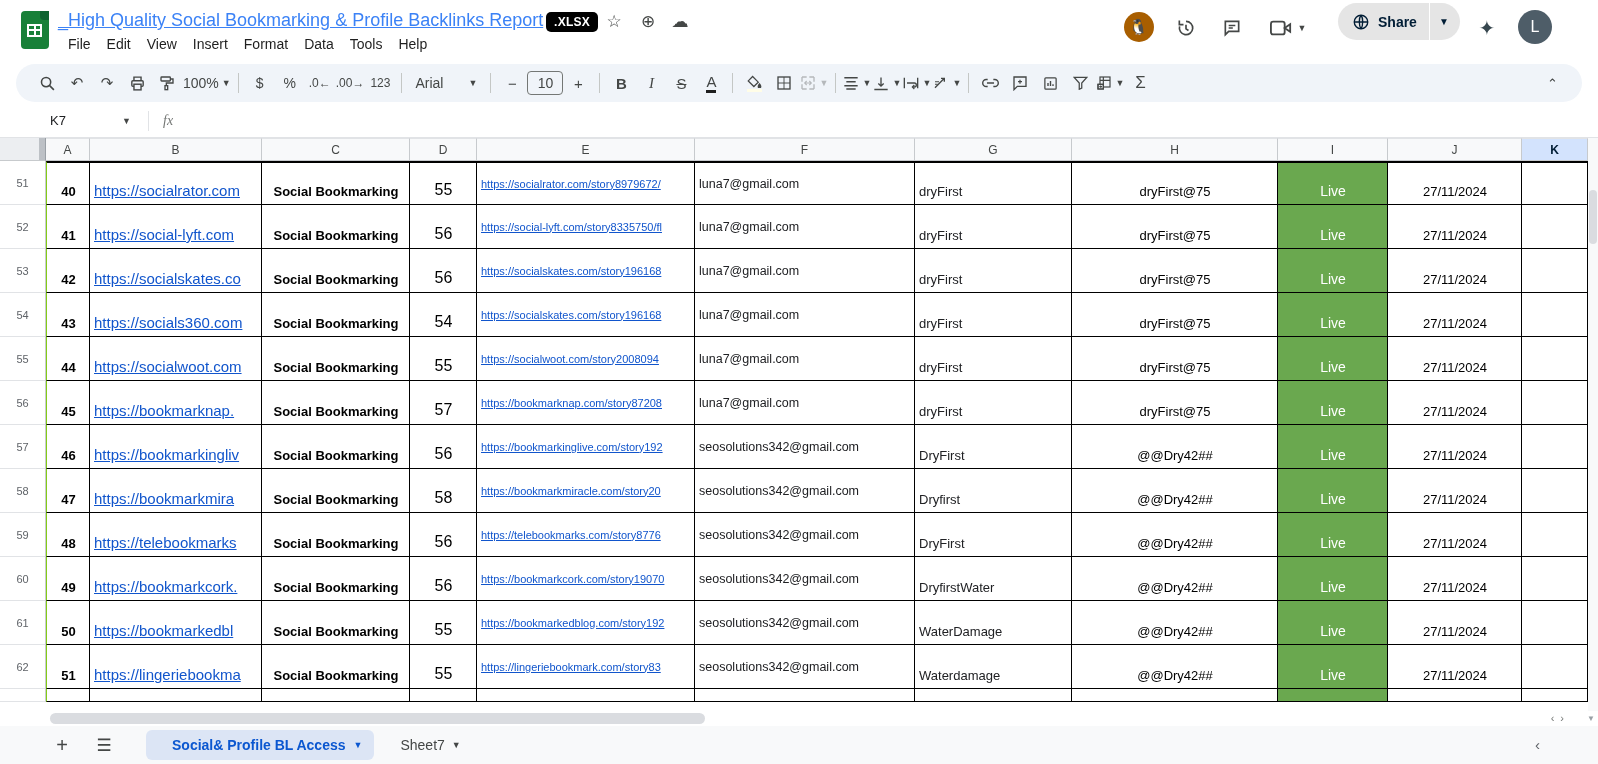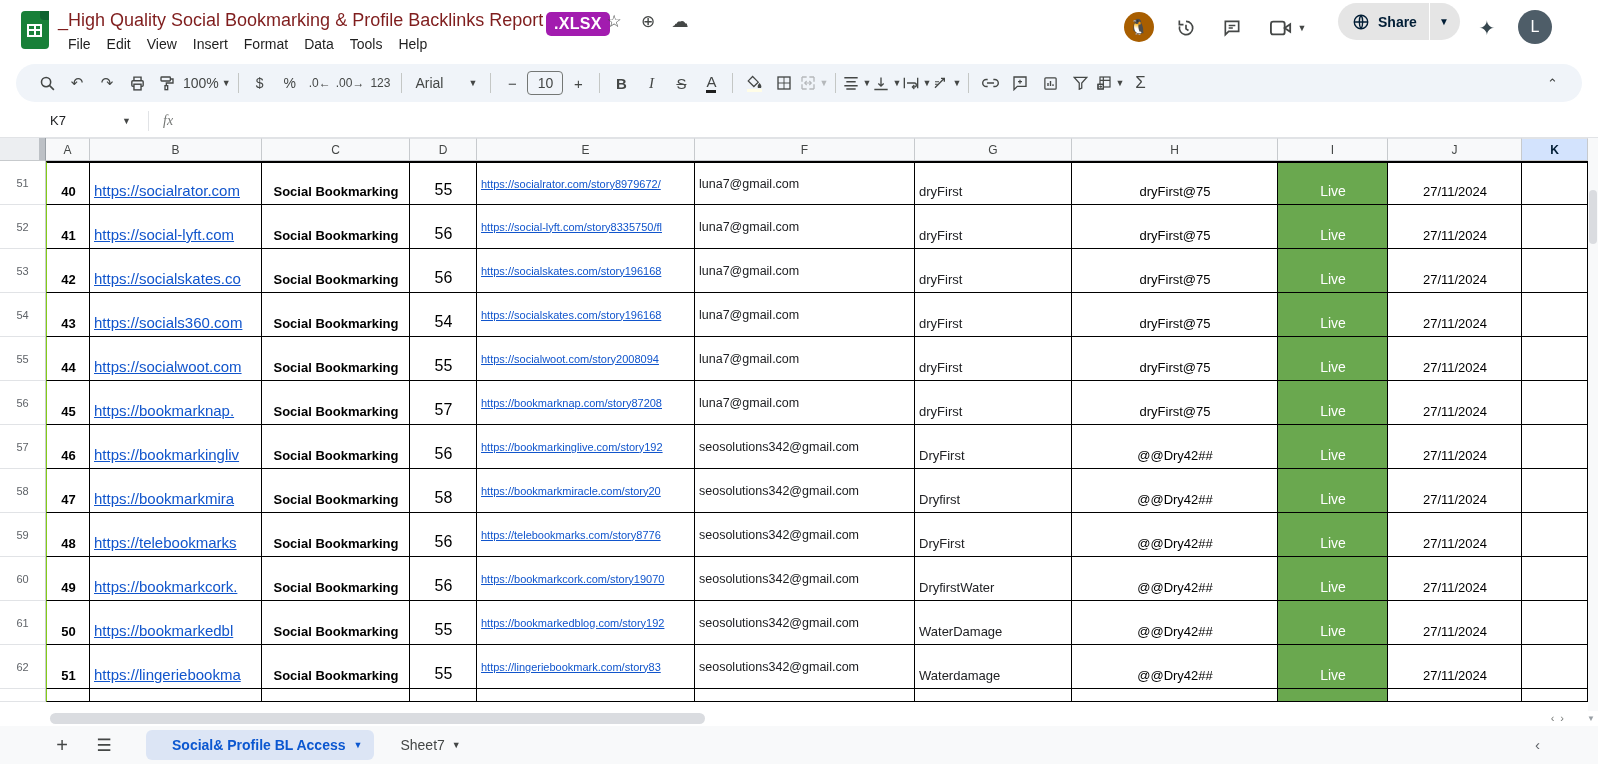--- a/index.html
+++ b/index.html
@@ -13,23 +13,23 @@
   #sheets-logo .fold { position:absolute; right:0; top:0; width:9px; height:9px;
     background:#0d6330; border-bottom-left-radius:4px; }
   #sheets-logo .grid-ic { position:absolute; left:6px; top:13px; width:15px; height:13px;
     background:
       linear-gradient(#fff,#fff) 0 0/15px 2px no-repeat,
       linear-gradient(#fff,#fff) 0 5px/15px 2px no-repeat,
       linear-gradient(#fff,#fff) 0 11px/15px 2px no-repeat,
       linear-gradient(#fff,#fff) 0 0/2px 13px no-repeat,
       linear-gradient(#fff,#fff) 7px 0/2px 13px no-repeat,
       linear-gradient(#fff,#fff) 13px 0/2px 13px no-repeat; }
-  #doc-title { position:absolute; left:58px; top:10px; font-size:18px; color:#7f1d1d; white-space:nowrap; }
-  #xlsx-badge { position:absolute; left:546px; top:12px; background:#a21caf; color:#fff;
-    font-size:16px; font-weight:bold; padding:3px 8px; border-radius:5px; letter-spacing:.3px; }
+  #doc-title { position:absolute; left:58px; top:10px; font-size:18px; color:#3b82f6; white-space:nowrap;text-decoration:underline; }
+  #xlsx-badge { position:absolute; left:546px; top:12px; background:#000000; color:#fff;
+    font-size:12px; font-weight:bold; padding:3px 8px; border-radius:5px; letter-spacing:.3px; }
   .tb-ic { position:absolute; top:11px; font-size:17px; color:#444746; width:24px; text-align:center; }
   #menu-row { position:absolute; left:60px; top:34px; display:flex; gap:0; }
   .menu-item { font-size:14px; color:#1f1f1f; padding:2px 8px; border-radius:8px; cursor:default; }
   
   .round-ic { position:absolute; top:10px; width:36px; height:36px; border-radius:50%;
     display:flex; align-items:center; justify-content:center; color:#444746; }
   #addon-circle { position:absolute; left:1124px; top:12px; width:30px; height:30px; border-radius:50%;
     background:#a85e00; display:flex; align-items:center; justify-content:center; color:#fff; font-size:15px; }
   #share-btn { position:absolute; left:1338px; top:3px; height:37px; width:122px;
     background:#e5e5e5; border-radius:19px; display:flex; align-items:center; color:#001d35; }

